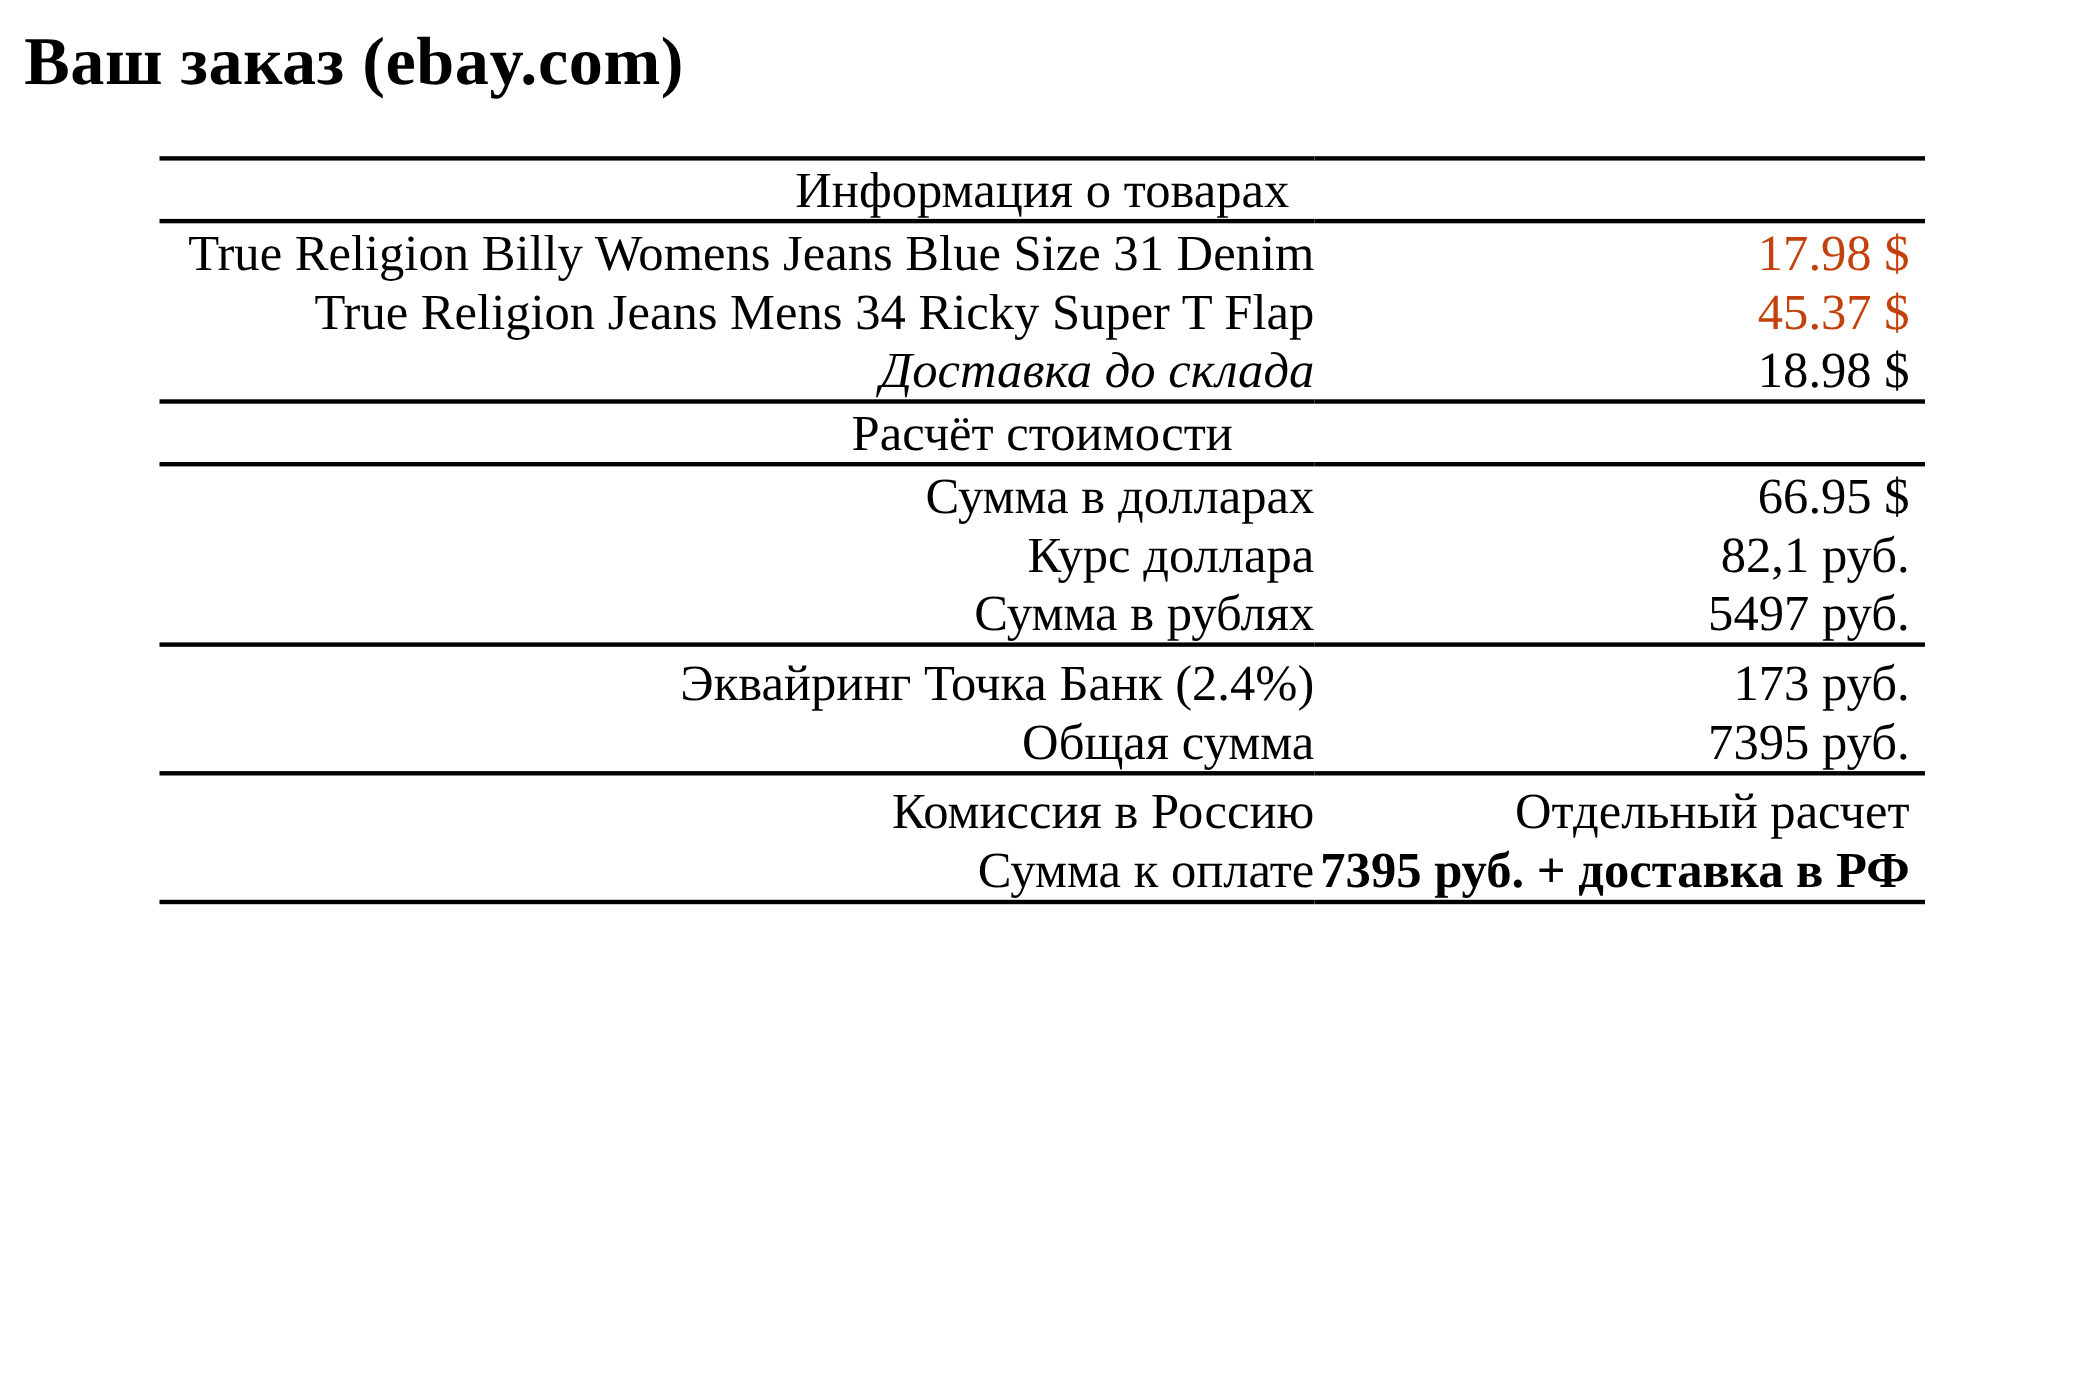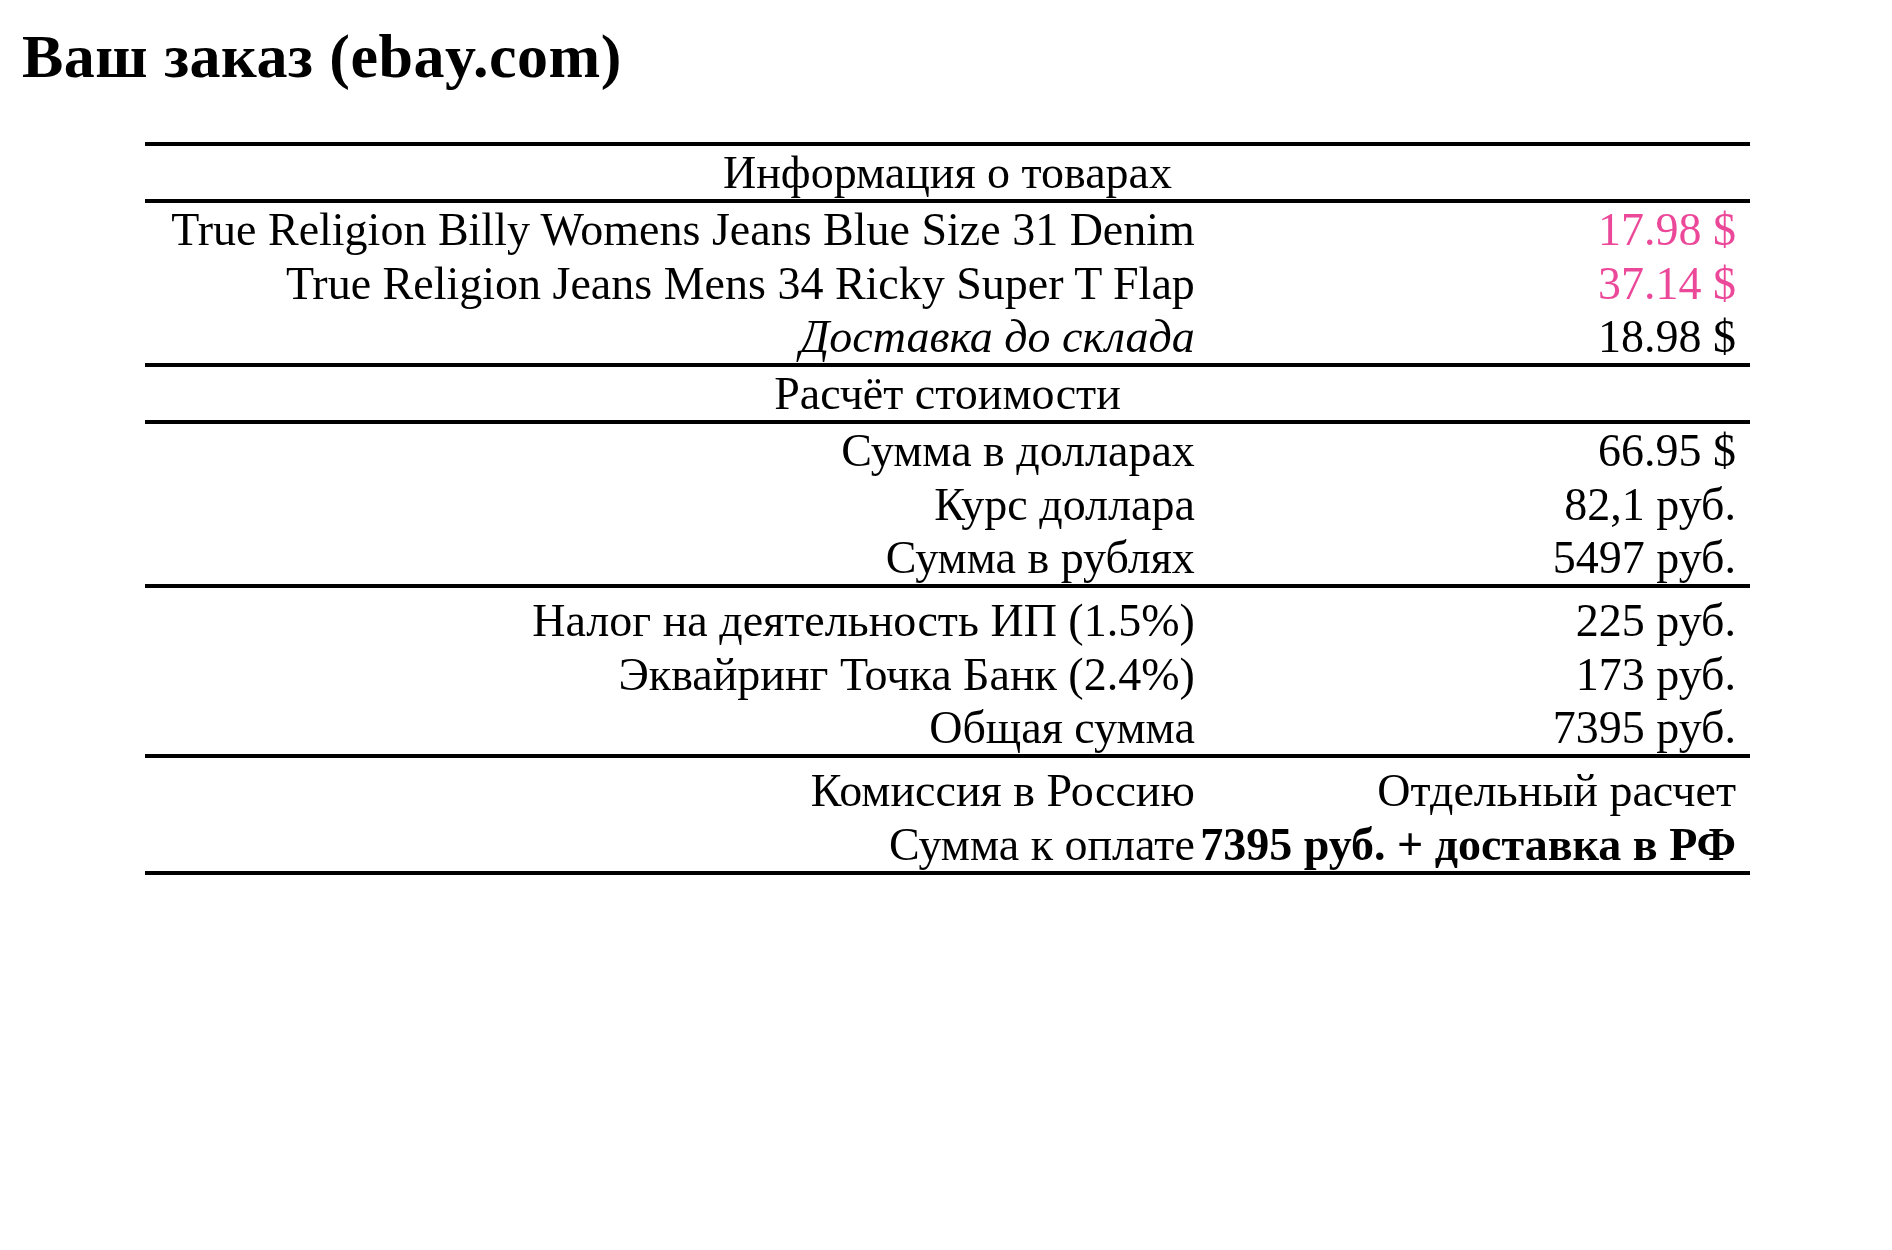--- a/index.html
+++ b/index.html
@@ -64,21 +64,21 @@
     text-align: right;
     padding-left: 16px;
     white-space: nowrap;
   }
   .row td.value {
     text-align: right;
     padding-right: 14px;
     white-space: nowrap;
   }
   .price-red {
-    color: #ec4899;
+    color: #c2410c;
     font-family: Liberation Serif, serif;
   }
   .italic {
     font-style: italic;
   }
   .bold {
     font-weight: bold;
     margin-left: 39px;
   }
   .thin-gap td {
@@ -101,21 +101,21 @@
           <td colspan="2">Информация о товарах</td>
         </tr>
 
         <tr class="row">
           <td class="label">True Religion Billy Womens Jeans Blue Size 31 Denim</td>
           <td class="value price-red">17.98 $</td>
         </tr>
 
         <tr class="row">
           <td class="label">True Religion Jeans Mens 34 Ricky Super T Flap</td>
-          <td class="value price-red">37.14 $</td>
+          <td class="value price-red">45.37 $</td>
         </tr>
 
         <tr class="row rule-bottom">
           <td class="label italic">Доставка до склада</td>
           <td class="value">18.98 $</td>
         </tr>
 
         <tr class="section-head rule-bottom">
           <td colspan="2">Расчёт стоимости</td>
         </tr>
@@ -133,24 +133,20 @@
         <tr class="row rule-bottom">
           <td class="label">Сумма в рублях</td>
           <td class="value">5497 руб.</td>
         </tr>
 
         <tr class="thin-gap">
             <td colspan="2"></td>
           </tr>
 
 
-        <tr class="row">
-          <td class="label">Налог на деятельность ИП (1.5%)</td>
-          <td class="value">225 руб.</td>
-        </tr>
 
         <tr class="row">
           <td class="label">Эквайринг Точка Банк (2.4%)</td>
           <td class="value">173 руб.</td>
         </tr>
 
         <tr class="row rule-bottom">
           <td class="label">Общая сумма</td>
           <td class="value">7395 руб.</td>
         </tr>

